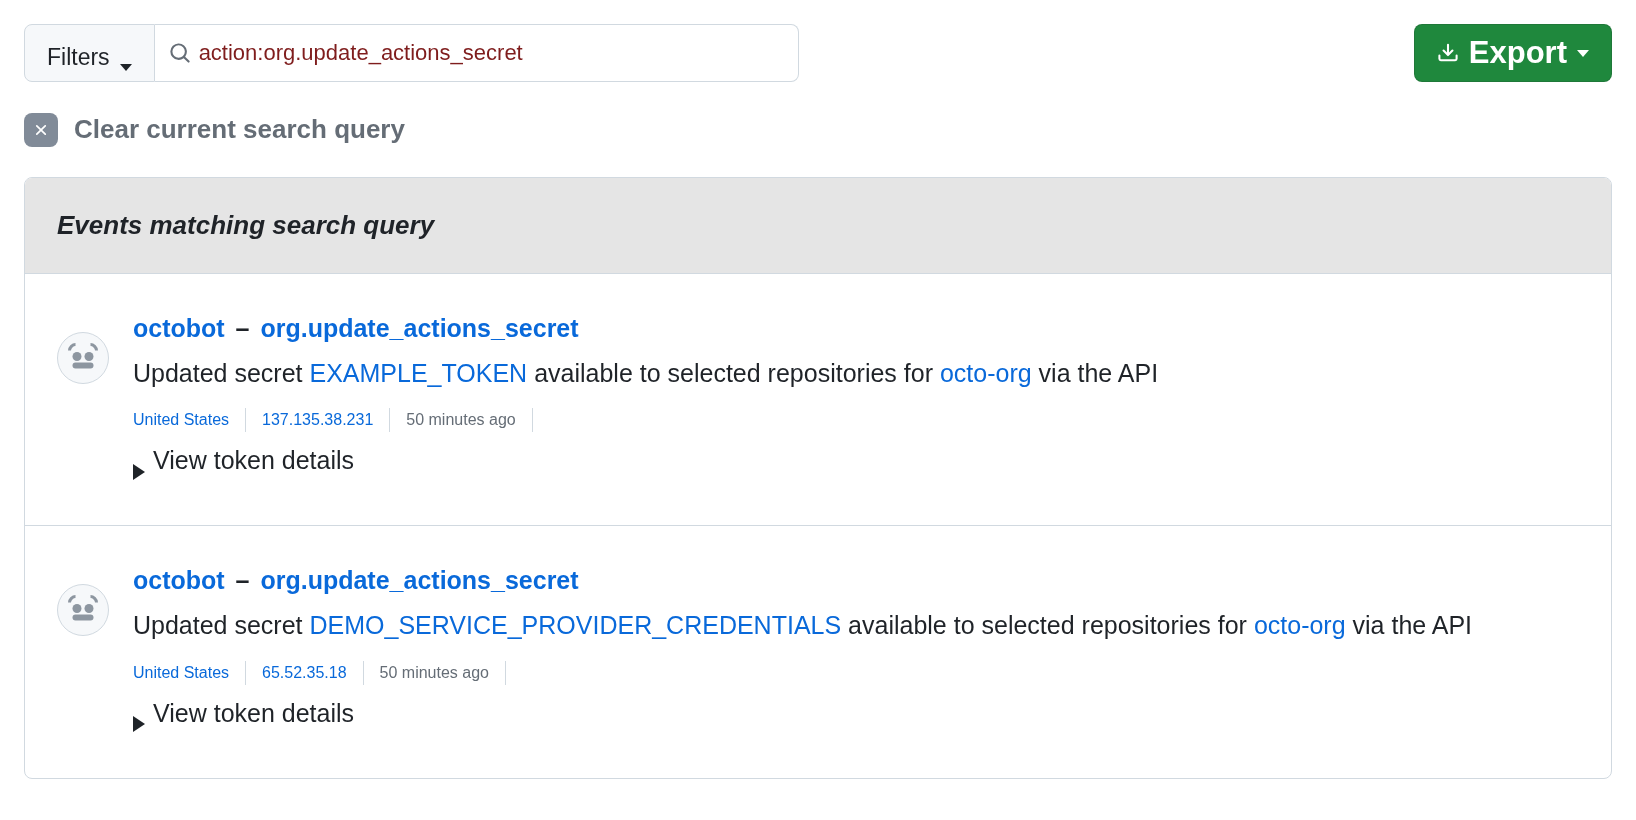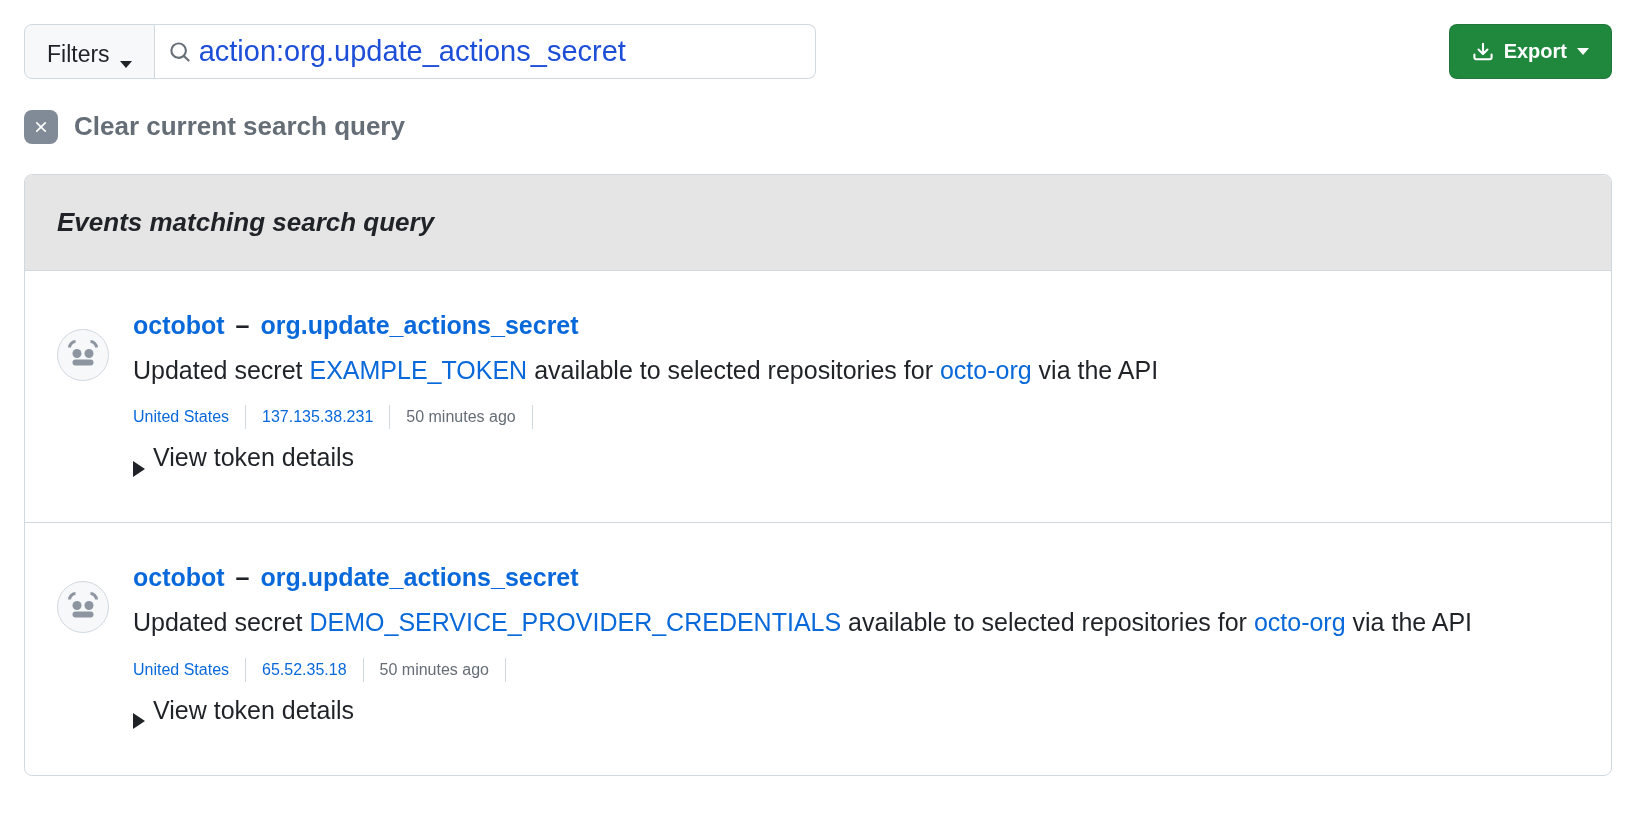--- a/index.html
+++ b/index.html
@@ -39,33 +39,33 @@
     border: 1px solid #d1d9e0;
     border-left: none;
     border-radius: 0 8px 8px 0;
     padding: 0 14px;
     background: #fff;
   }
   .search-input {
     flex: 1;
     border: none;
     outline: none;
-    font-size: 29px;
-    color: #1d4ed8;
+    font-size: 22px;
+    color: #7f1d1d;
     padding: 10px 8px;
     background: transparent;
   }
   .search-wrap svg { color: #656d76; }
   .spacer { flex: 1; }
   .export-btn {
     display: inline-flex;
     align-items: center;
     gap: 10px;
     padding: 10px 22px;
-    font-size: 20px;
+    font-size: 31px;
     font-weight: 600;
     color: #ffffff;
     background: #1f883d;
     border: 1px solid rgba(31,35,40,0.15);
     border-radius: 8px;
     cursor: pointer;
   }
   .export-btn svg { color: #fff; }
   .clear-row {
     display: flex;

